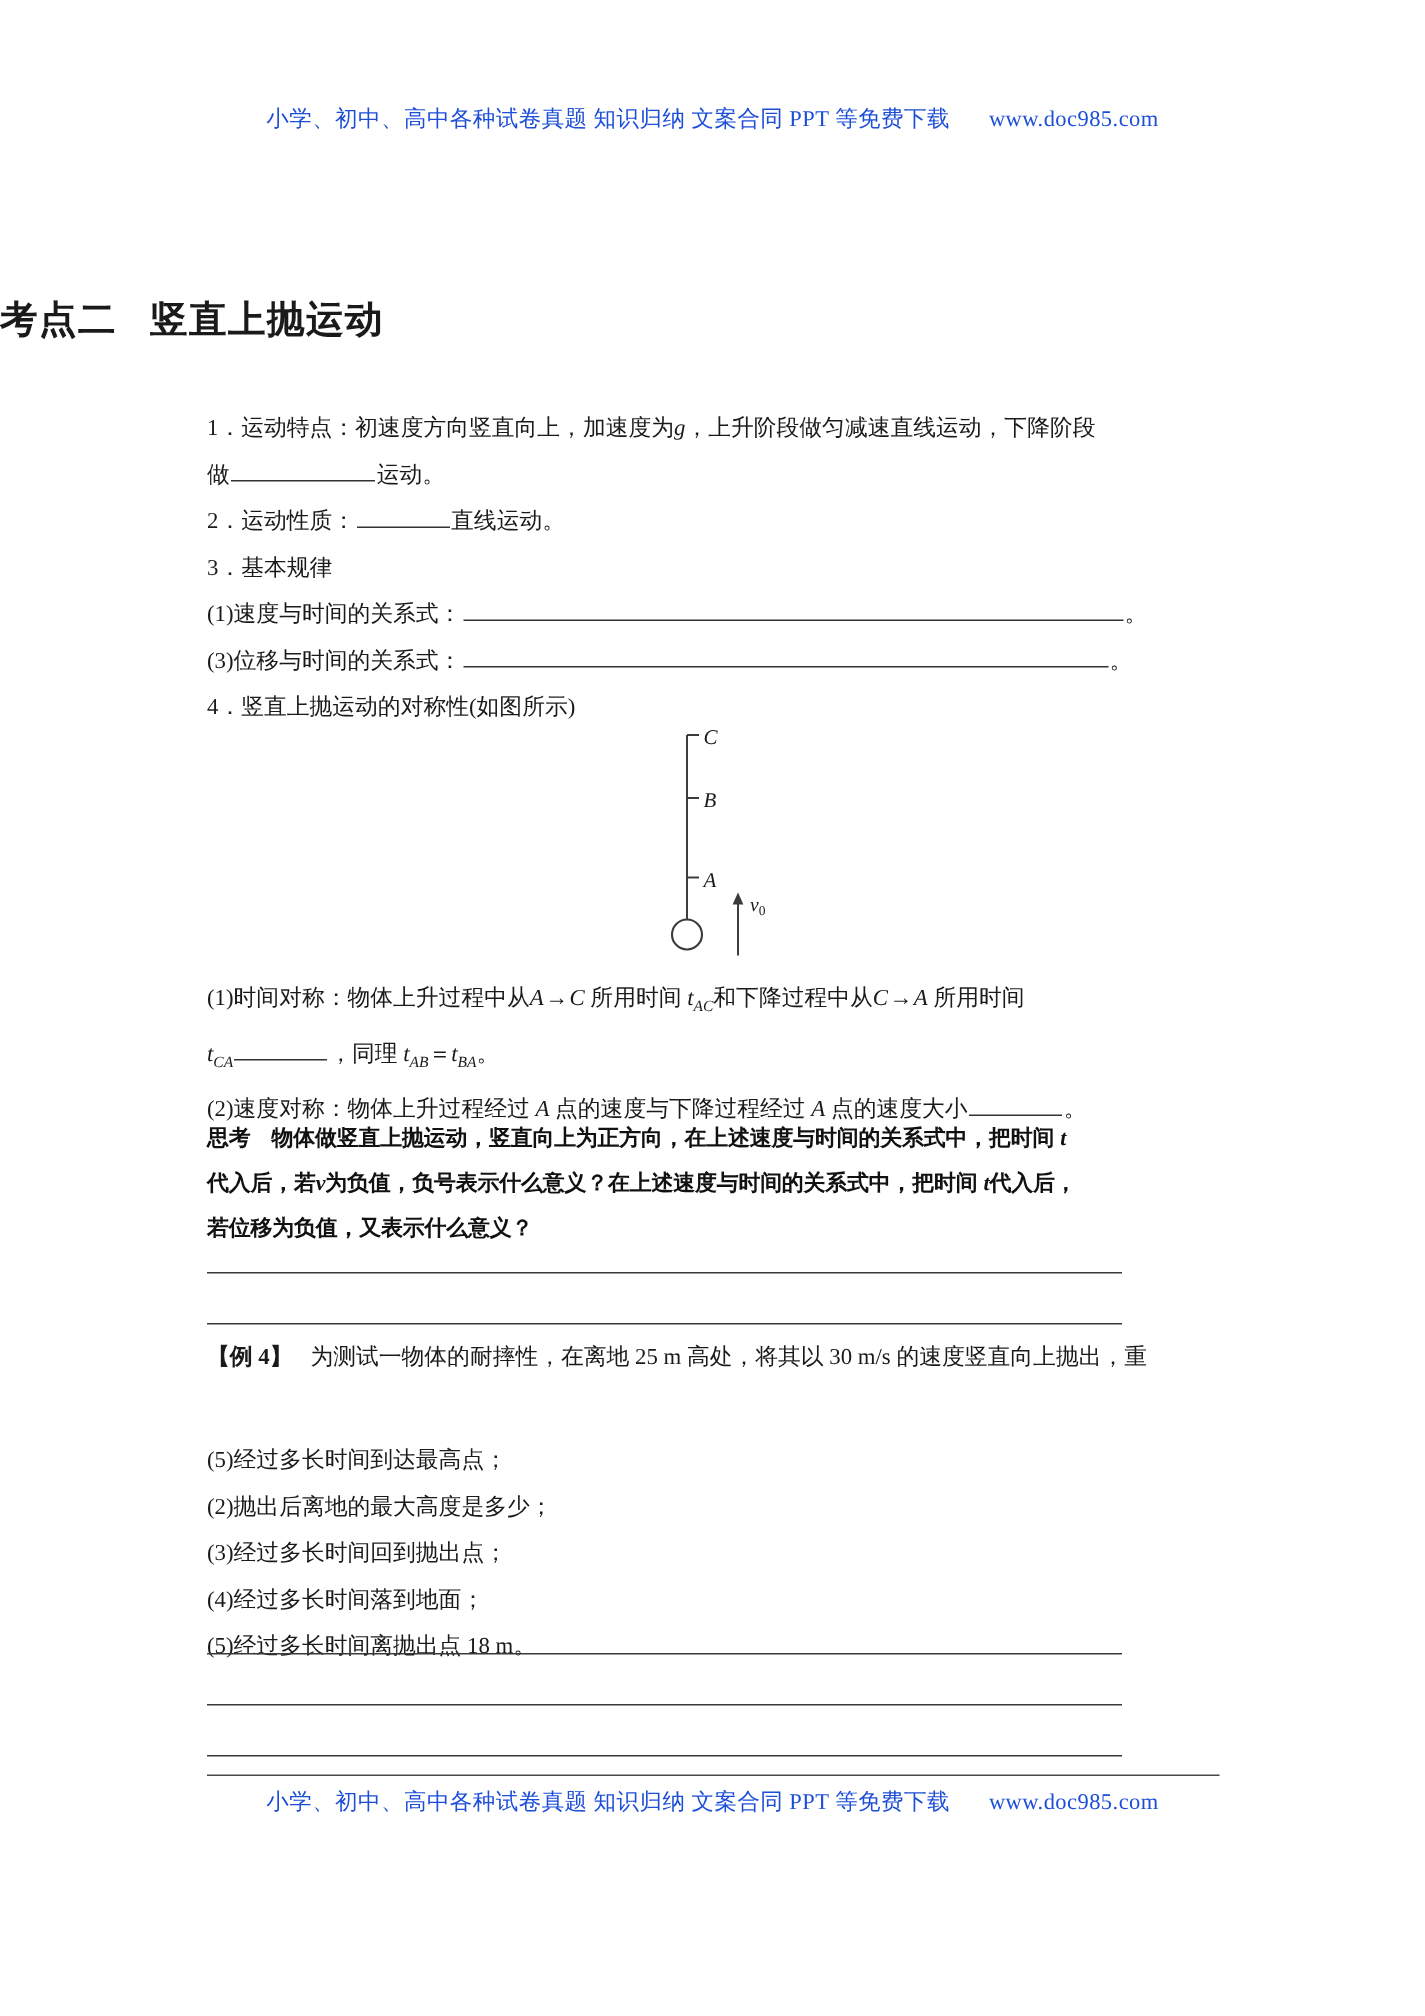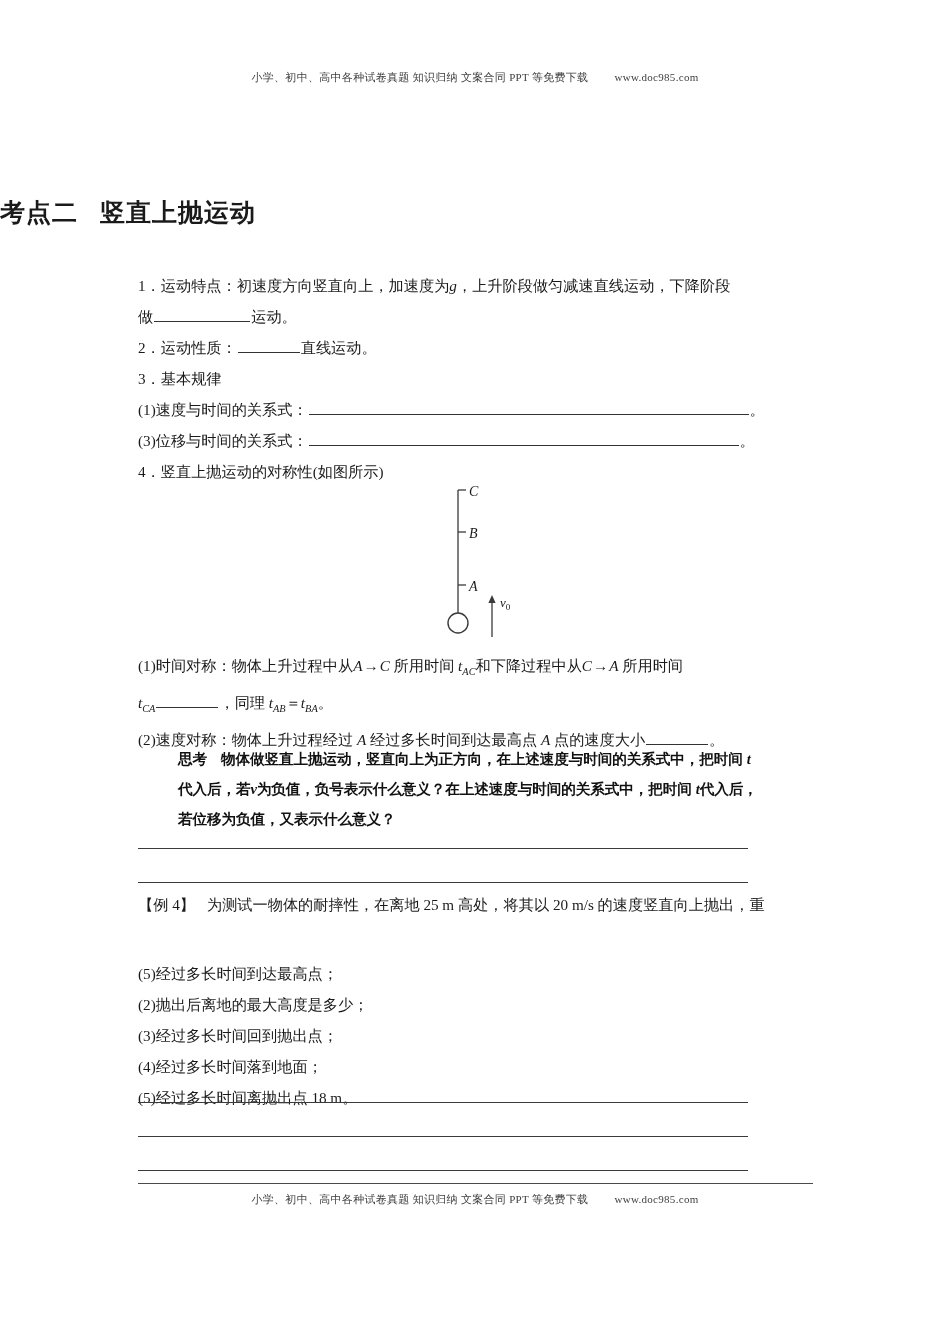--- a/index.html
+++ b/index.html
@@ -21,22 +21,22 @@
     width: 950px;
     height: 1344px;
   }
 
   
   .runhead, .runfoot {
     position: absolute;
     left: 0;
     width: 950px;
     text-align: center;
-    font-size: 11px;
-    color: #404040;
+    font-size: 15px;
+    color: #1d4ed8;
     letter-spacing: 0.3px;
     white-space: nowrap;
   }
   .runhead { top: 70px; }
   .runfoot { top: 1192px; }
   .runhead .url, .runfoot .url {
     margin-left: 26px;
     font-family: "Liberation Serif", serif;
   }
   .footrule {
@@ -108,21 +108,20 @@
     position: absolute;
     left: 138px;
     top: 744px;
     width: 685px;
     font-family: "Liberation Sans", "DejaVu Sans", sans-serif;
     font-size: 14.6px;
     line-height: 30px;
     font-weight: bold;
     color: #111;
     letter-spacing: -0.1px;
-    margin-left: 40px;
   }
   .think .lead { margin-right: 14px; }
   .think .mi { font-family: "Liberation Serif", serif; font-weight: bold; }
 
   
   .rule {
     position: absolute;
     left: 138px;
     width: 610px;
     height: 1px;
@@ -131,21 +130,21 @@
 
   
   .example {
     position: absolute;
     left: 138px;
     top: 889px;
     width: 684px;
     font-size: 15.2px;
     line-height: 31px;
   }
-  .example .tag { font-weight: normal; margin-right: 12px; }
+  .example .tag { font-weight: bold; margin-right: 12px; }
   .example .hang {
     display: block;
     text-indent: 0;
     padding-left: 22px;
   }
 
   .qlist {
     position: absolute;
     left: 138px;
     top: 958px;
@@ -205,34 +204,34 @@
       <text x="39" y="56" font-family="Liberation Serif, serif" font-style="italic" font-size="14" fill="#1a1a1a">B</text>
       <text x="39" y="109" font-family="Liberation Serif, serif" font-style="italic" font-size="14" fill="#1a1a1a">A</text>
       <text x="70" y="125" font-family="Liberation Serif, serif" font-style="italic" font-size="13" fill="#1a1a1a">v<tspan font-size="9" dy="3" font-style="normal">0</tspan></text>
     </svg>
   </div>
 
   <div class="content" style="top:650px;">
     <p class="para"><span>(1)时间对称：物体上升过程中从</span><span class="mi">A</span><span class="arrow">→</span><span class="mi">C</span> <span>所用时间</span> <span class="mi">t</span><span class="sub">AC</span><span>和下降过程中从</span><span class="mi">C</span><span class="arrow">→</span><span class="mi">A</span> <span>所用时间</span><br>
       <span class="mi">t</span><span class="sub">CA</span><span class="blank b-sm"></span><span>，同理</span> <span class="mi">t</span><span class="sub">AB</span><span>＝</span><span class="mi">t</span><span class="sub">BA</span><span>。</span>
     </p>
-    <p class="para"><span>(2)速度对称：物体上升过程经过</span> <span class="mi">A</span> <span>经过多长时间到达最高点</span> <span class="mi">A</span> <span>点的速度大小</span><span class="blank b-sm"></span><span>。</span></p>
+    <p class="para"><span>(2)速度对称：物体上升过程经过</span> <span class="mi">A</span> <span>点的速度与下降过程经过</span> <span class="mi">A</span> <span>点的速度大小</span><span class="blank b-sm"></span><span>。</span></p>
   </div>
 
   <div class="think">
     <span class="lead">思考</span><span>物体做竖直上抛运动，竖直向上为正方向，在上述速度与时间的关系式中，把时间</span> <span class="mi">t</span><br>
     <span>代入后，若</span><span class="mi">v</span><span>为负值，负号表示什么意义？在上述速度与时间的关系式中，把时间</span> <span class="mi">t</span><span>代入后，</span><br>
     <span>若位移为负值，又表示什么意义？</span>
   </div>
 
   <div class="rule" style="top:848px;"></div>
   <div class="rule" style="top:882px;"></div>
 
   <div class="example">
-    <span class="tag">【例 4】</span><span>为测试一物体的耐摔性，在离地 25 m 高处，将其以 20 m/s 的速度竖直向上抛出，重</span><br>
+    <span class="tag">【例 4】</span><span>为测试一物体的耐摔性，在离地 25 m 高处，将其以 30 m/s 的速度竖直向上抛出，重</span><br>
   </div>
 
   <div class="qlist">
     <p>(5)经过多长时间到达最高点；</p>
     <p>(2)抛出后离地的最大高度是多少；</p>
     <p>(3)经过多长时间回到抛出点；</p>
     <p>(4)经过多长时间落到地面；</p>
     <p>(5)经过多长时间离抛出点 18 m。</p>
   </div>
 

